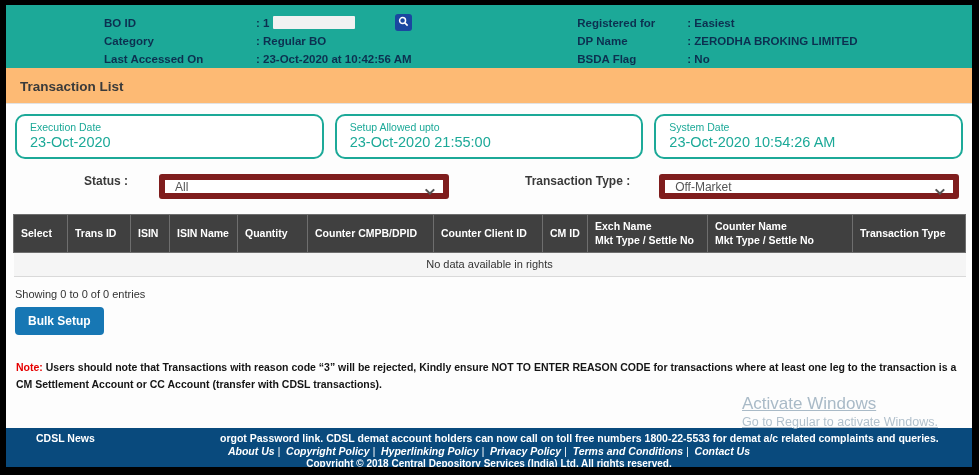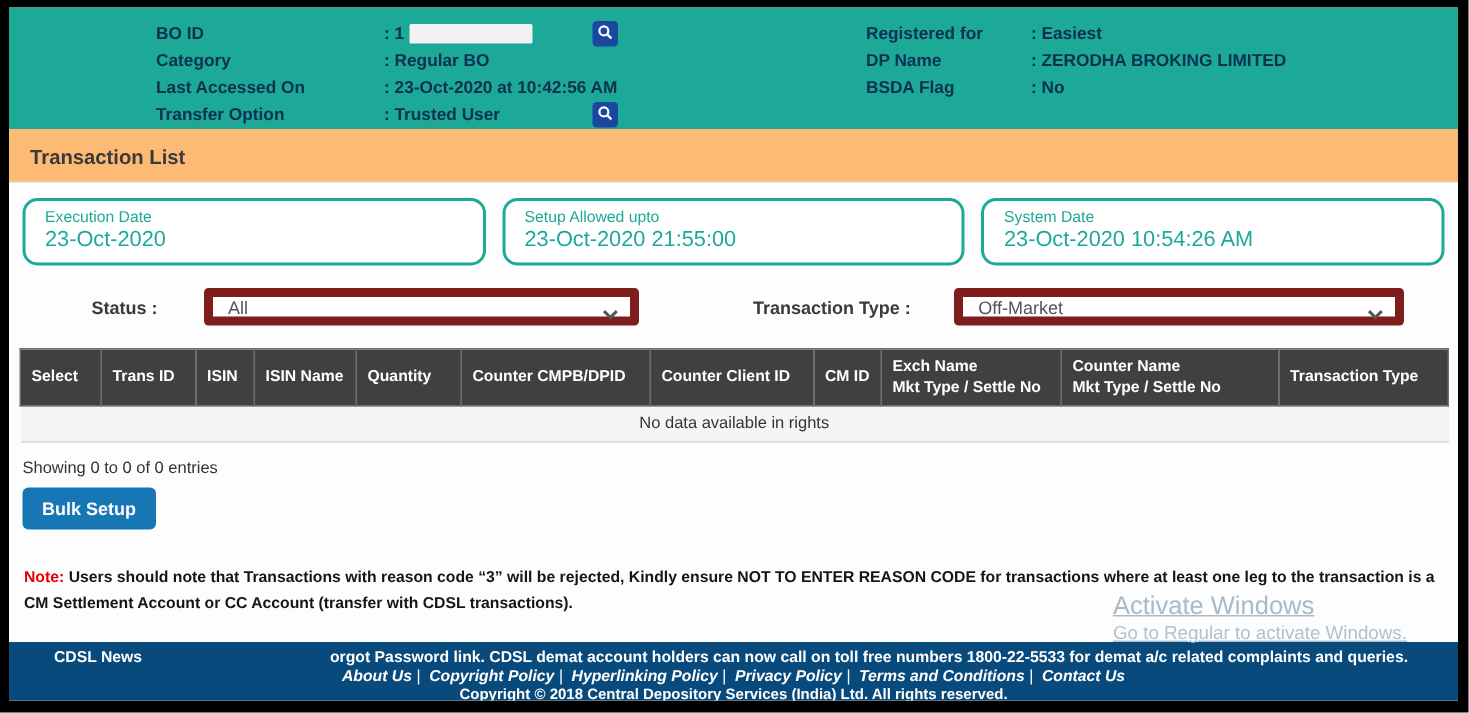--- a/index.html
+++ b/index.html
@@ -24,21 +24,21 @@
   .title-band { padding:11px 14px 9px; border-bottom:1px solid #e2e2e2; background:#fdba74; }
   .title-band h1 { font-size:13.5px; font-weight:bold; color:#3a3a3a; }
 
   
   .boxes { display:flex; gap:11px; margin:10px 9px 0; }
   .ibox { flex:1; border:2px solid var(--accent); border-radius:10px; padding:5px 13px 7px; background:#fff; }
   .ibox .blabel { font-size:10.5px; color:var(--accent); margin-bottom:1px; }
   .ibox .bvalue { font-size:14.5px; color:var(--accent); }
 
   
-  .filters { display:flex; align-items:center; margin:15px 0 0; }
+  .filters { display:flex; margin:15px 0 0;padding-left:23px; }
   .flabel { font-size:12px; font-weight:bold; color:#3a3a3a; }
   .flabel.status { margin-left:55px; }
   .flabel.ttype { margin-left:76px; }
   .select { position:relative; display:flex; align-items:center; height:25px; background:#fff;
     border:6px solid #7f1d1d; border-radius:3px; font-size:12px; color:#555; padding:0 26px 0 10px; cursor:pointer; }
   .select.status { width:290px; margin-left:31px; }
   .select.ttype  { width:300px; margin-left:29px; }
   .chev { position:absolute; right:11px; top:8px; width:7px; height:7px;
     border-right:2px solid #555; border-bottom:2px solid #555; transform:rotate(45deg) translateY(-2px); }
 
@@ -94,30 +94,20 @@
                 </svg></span>
           </button>
         </div>
         <div class="prow">
           <span class="plabel">Category</span>
           <span class="pvalue">: Regular BO</span>
         </div>
         <div class="prow">
           <span class="plabel">Last Accessed On</span>
           <span class="pvalue">: 23-Oct-2020 at 10:42:56 AM</span>
-        </div>
-        <div class="prow">
-          <span class="plabel">Transfer Option</span>
-          <span class="pvalue">: Trusted User</span>
-          <button class="search-btn">
-            <span><svg viewBox="0 0 24 24">
-                  <circle cx="10" cy="10" r="6.5" stroke="#fff" stroke-width="3.2" fill="none"></circle>
-                  <line x1="15" y1="15" x2="21" y2="21" stroke="#fff" stroke-width="3.4"></line>
-                </svg></span>
-          </button>
         </div>
       </div>
       <div class="panel-col right">
         <div class="prow">
           <span class="plabel">Registered for</span>
           <span class="pvalue">: Easiest</span>
         </div>
         <div class="prow">
           <span class="plabel">DP Name</span>
           <span class="pvalue">: ZERODHA BROKING LIMITED</span>

